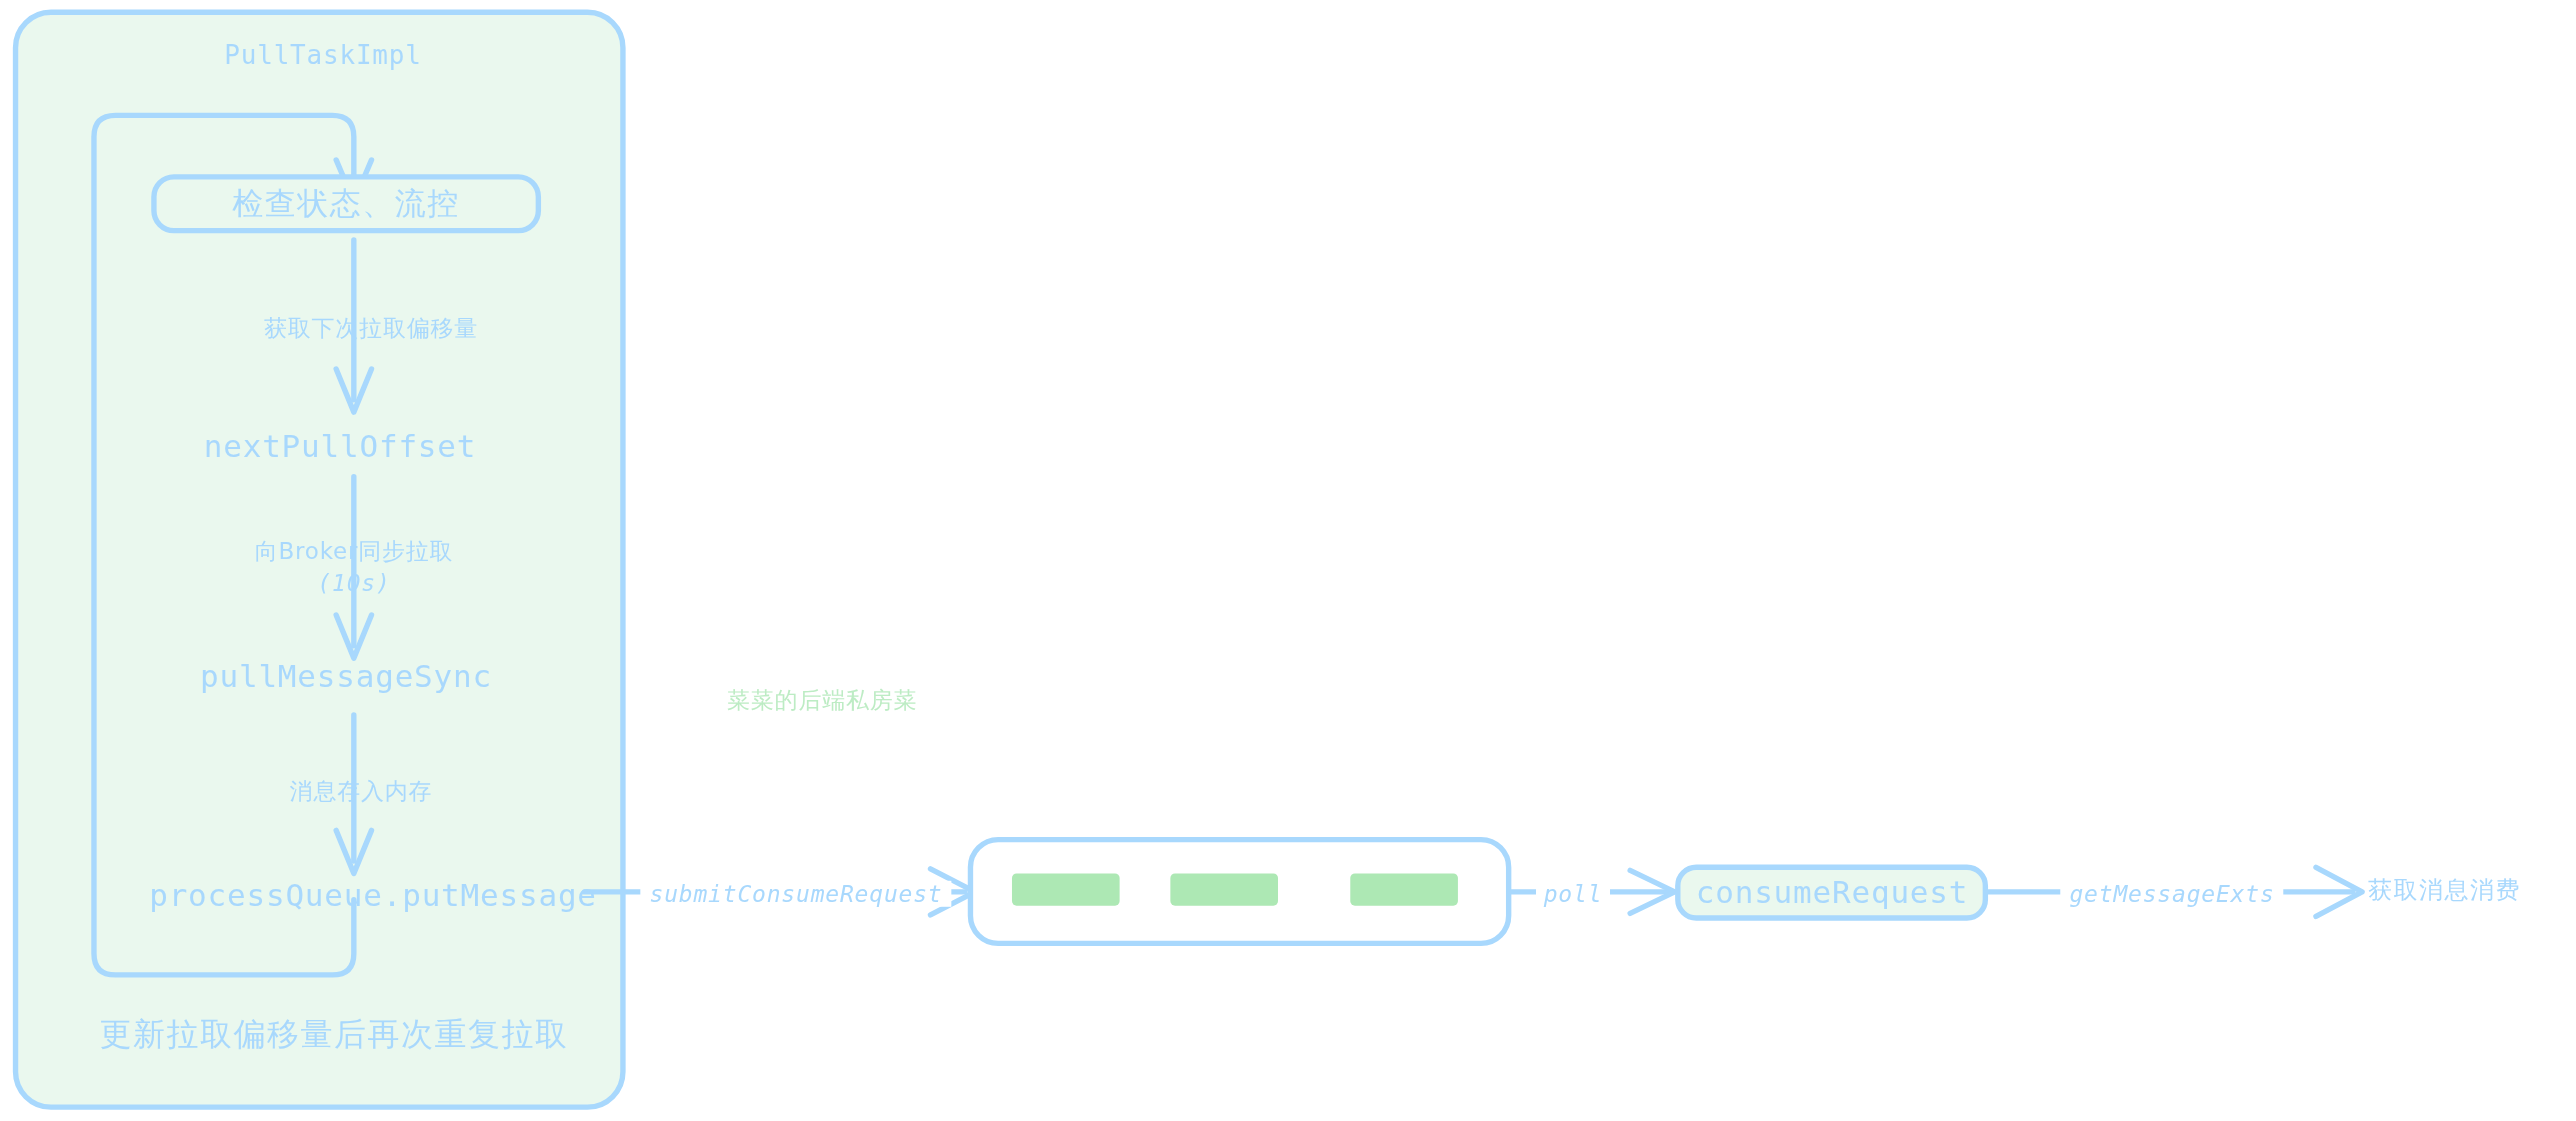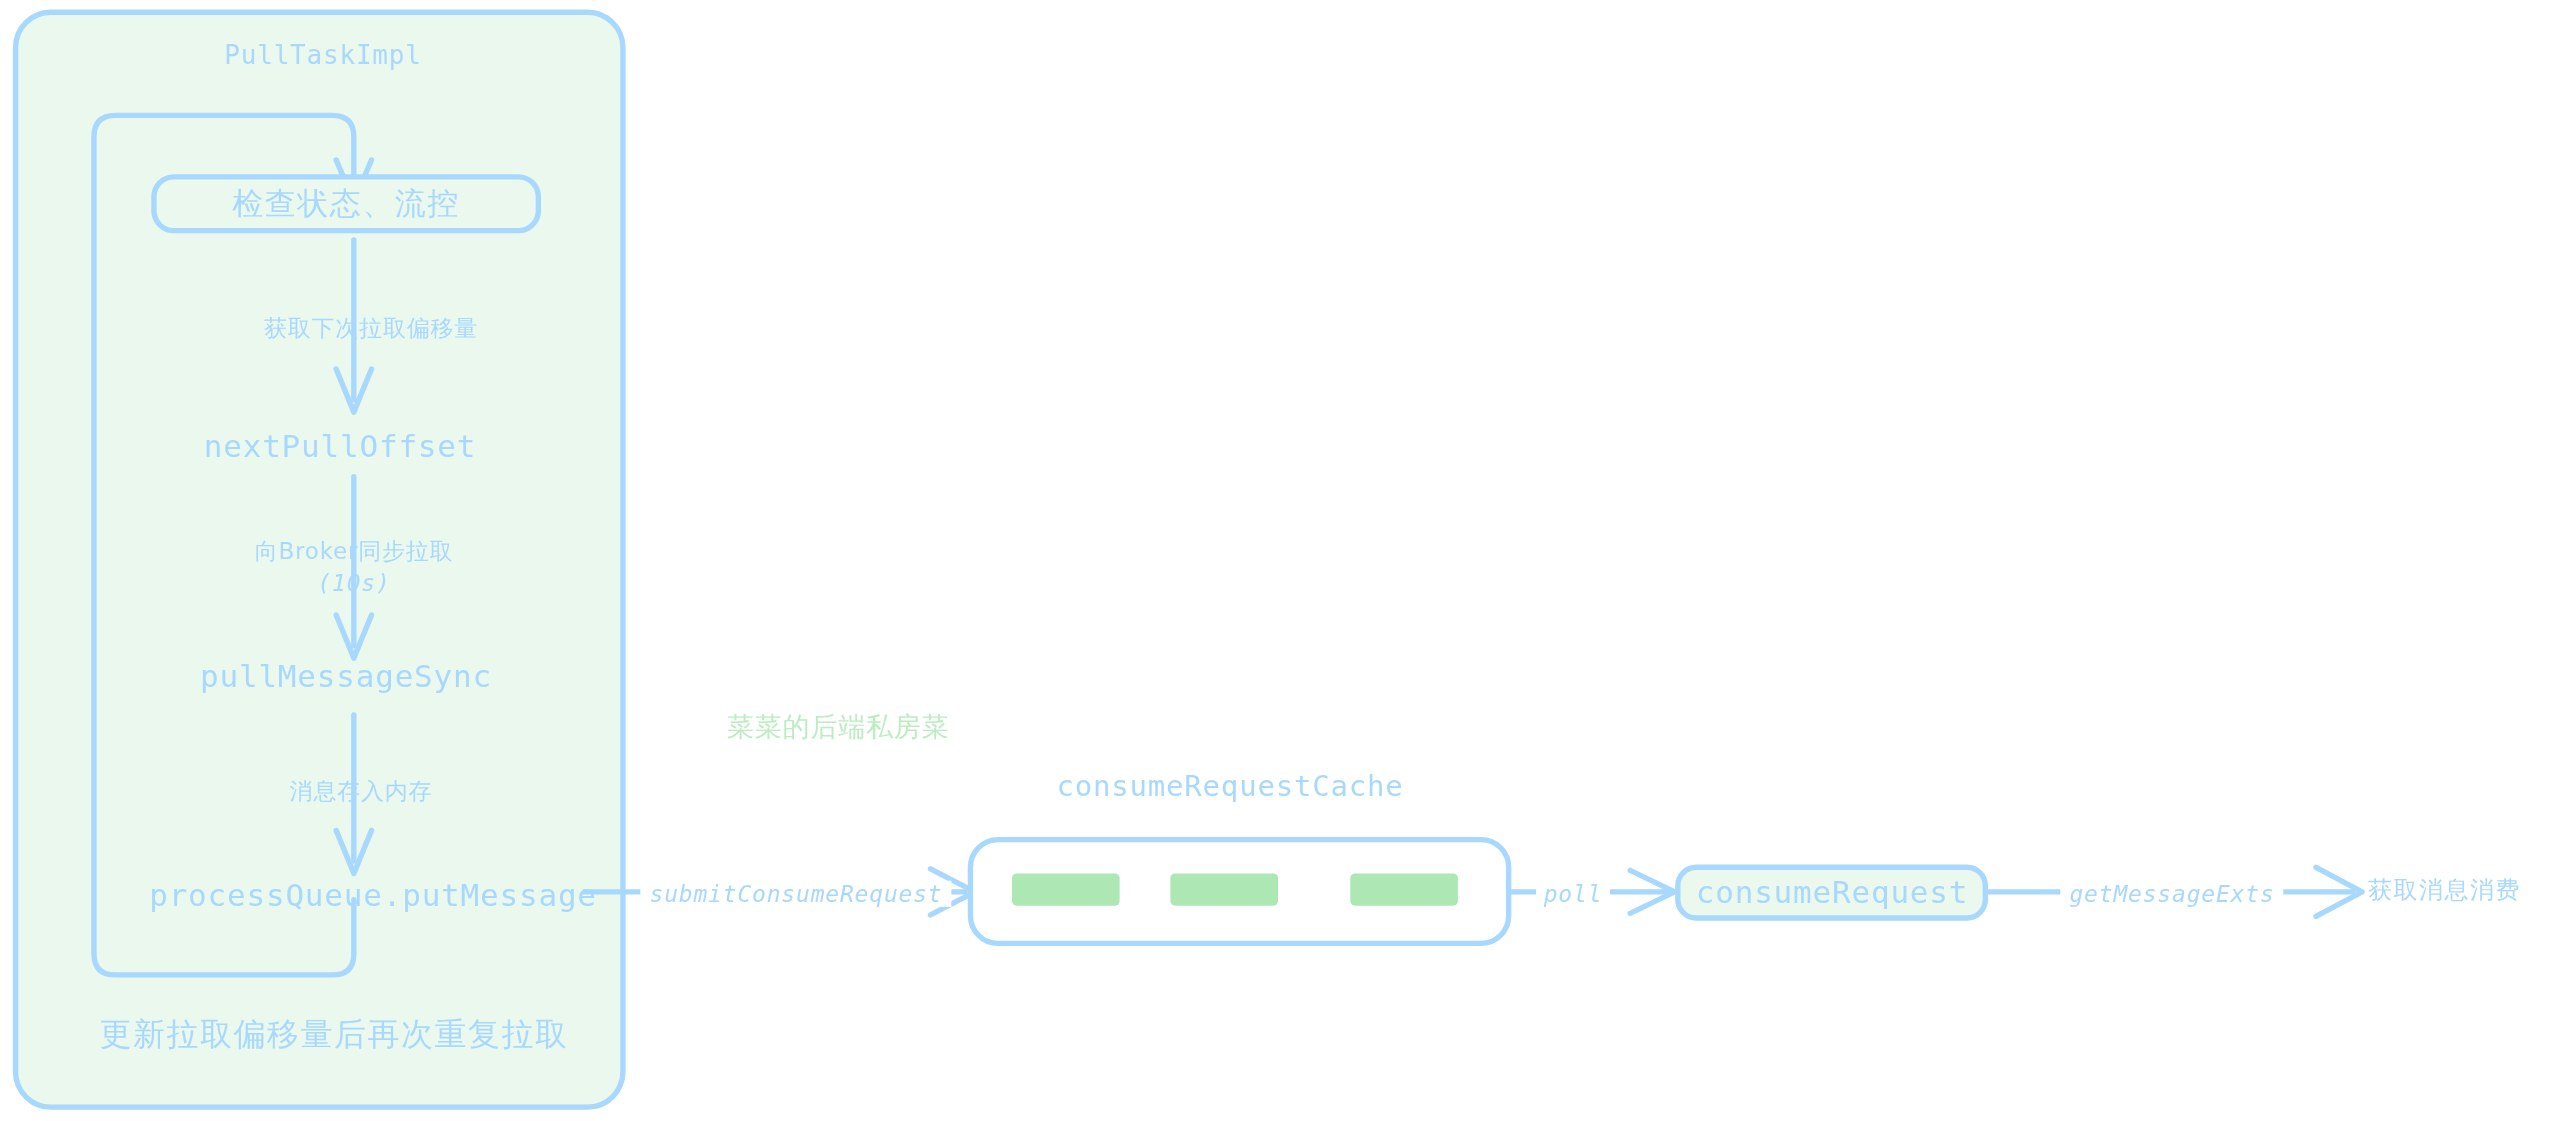--- a/index.html
+++ b/index.html
@@ -41,24 +41,23 @@
   
   .t-container-title { font-size: 26px; letter-spacing: 0.8px; }
   .t-node-cn        { font-size: 31px; letter-spacing: 1.5px; }
   .t-node-mono      { font-size: 31px; letter-spacing: 0.8px; }
   .t-edge-cn        { font-size: 23px; letter-spacing: 0.8px; }
   .t-edge-mono      { font-size: 23px; letter-spacing: 0.8px; font-style: italic; }
   .t-cache-title    { font-size: 29px; letter-spacing: 0.8px; }
   .t-loop-note      { font-size: 32px; letter-spacing: 1.5px; }
   .t-tail-cn        { font-size: 24px; letter-spacing: 1.5px; }
   .t-watermark {
-    font-size: 27px;
+    font-size: 23px;
     color: #bdecc4;
     letter-spacing: 0.8px;
-    margin-top: 24px;
   }
 </style>
 </head>
 <body>
 
 <div id="stage">
 
   <svg id="diagram-svg" viewBox="0 0 3350 1458" xmlns="http://www.w3.org/2000/svg">
 
     <rect x="20" y="16" width="790" height="1424" rx="46" ry="46" fill="#eaf8ee" stroke="#a8d8fd" stroke-width="7"></rect>
@@ -121,21 +120,20 @@
   <div class="lbl sans ctr t-edge-cn" style="left:361px; top:791px;">消息存入内存</div>
 
   <div class="lbl mono ctr t-node-mono" style="left:373px; top:896px;">processQueue.putMessage</div>
 
   <div class="lbl sans ctr t-loop-note" style="left:334px; top:1034px;">更新拉取偏移量后再次重复拉取</div>
 
   <div class="lbl sans t-watermark" style="left:727px; top:687px;">菜菜的后端私房菜</div>
 
   <div class="lbl mono ctr t-edge-mono" style="left:796px; top:894px; background:#ffffff; padding:0 9.2px;">submitConsumeRequest</div>
 
-  <div class="lbl mono ctr t-cache-title" style="left:1230px; top:787px;">consumeRequestCache</div>
 
   <div class="lbl mono ctr t-edge-mono" style="left:1573px; top:894px; background:#ffffff; padding:0 7.7px;">poll</div>
 
   <div class="lbl mono ctr t-node-mono" style="left:1832px; top:893px;">consumeRequest</div>
 
   <div class="lbl mono ctr t-edge-mono" style="left:2172px; top:894px; background:#ffffff; padding:0 9.2px;">getMessageExts</div>
 
   <div class="lbl sans t-tail-cn" style="left:2368px; top:877px;">获取消息消费</div>
 
 </div>

